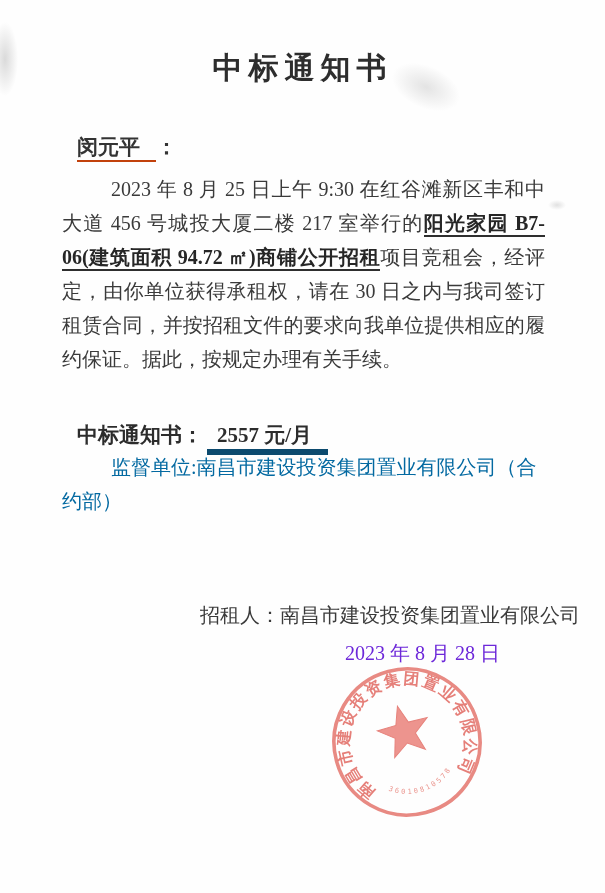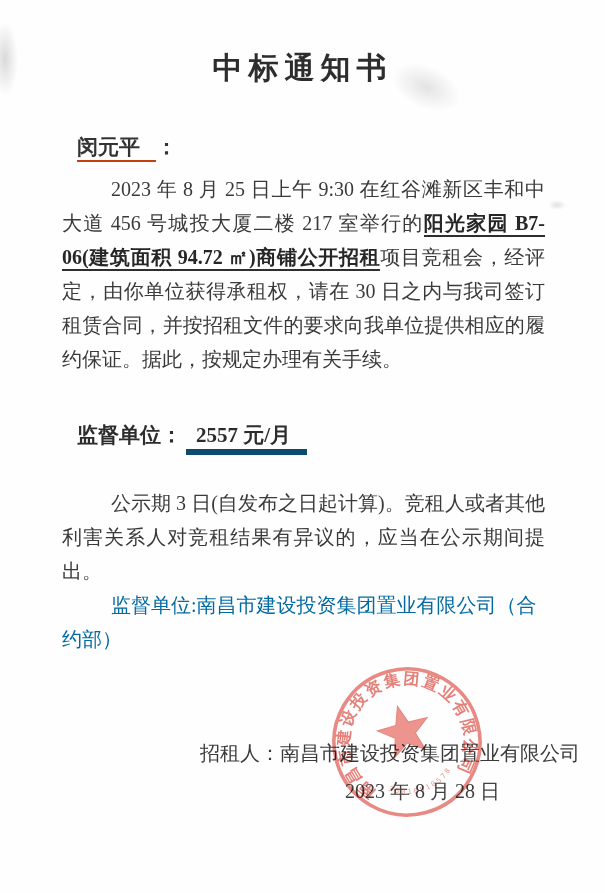--- a/index.html
+++ b/index.html
@@ -65,21 +65,21 @@
     margin:0 60px 0 62px;
     font-size:20px;line-height:34px;
     text-indent:49px;color:#0369a1;
   }
   .sig1{
     margin:80px 0 0 200px;
     font-size:20px;line-height:34px;color:#3a3a3a;
   }
   .sig2{
     margin:6px 0 0 345px;
-    font-size:20px;line-height:30px;color:#404040;
+    font-size:20px;line-height:30px;color:#6d28d9;
   }
   .stamp{
     position:absolute;left:331px;top:666px;
     width:152px;height:152px;
     transform:rotate(-15deg);
     mix-blend-mode:multiply;
     opacity:.9;
   }
 </style>
 </head>
@@ -95,24 +95,23 @@
 
   <div class="addressee">
     <span class="name">闵元平</span><span>：</span>
   </div>
 
   <p class="para para1">
     <span>2023 年 8 月 25 日上午 9:30 在红谷滩新区丰和中大道 456 号城投大厦二楼 217 室举行的</span><b class="hl">阳光家园 B7-06(建筑面积 94.72 ㎡)商铺公开招租</b><span>项目竞租会，经评定，由你单位获得承租权，请在 30 日之内与我司签订租赁合同，并按招租文件的要求向我单位提供相应的履约保证。据此，按规定办理有关手续。</span>
   </p>
 
   <div class="result">
-    <span class="label">监督单位：</span><span class="value">2557 元/月</span>
+    <span class="label">中标通知书：</span><span class="value">2557 元/月</span>
   </div>
 
-  <p class="para para2">公示期 3 日(自发布之日起计算)。竞租人或者其他利害关系人对竞租结果有异议的，应当在公示期间提出。</p>
 
   <div class="line-indent">监督单位:南昌市建设投资集团置业有限公司（合约部）</div>
 
   <div class="sig1">
     <span>招租人：</span><span>南昌市建设投资集团置业有限公司</span>
   </div>
   <div class="sig2">2023 年 8 月 28 日</div>
 
   <svg class="stamp" viewBox="0 0 152 152" xmlns="http://www.w3.org/2000/svg">
     <defs>

